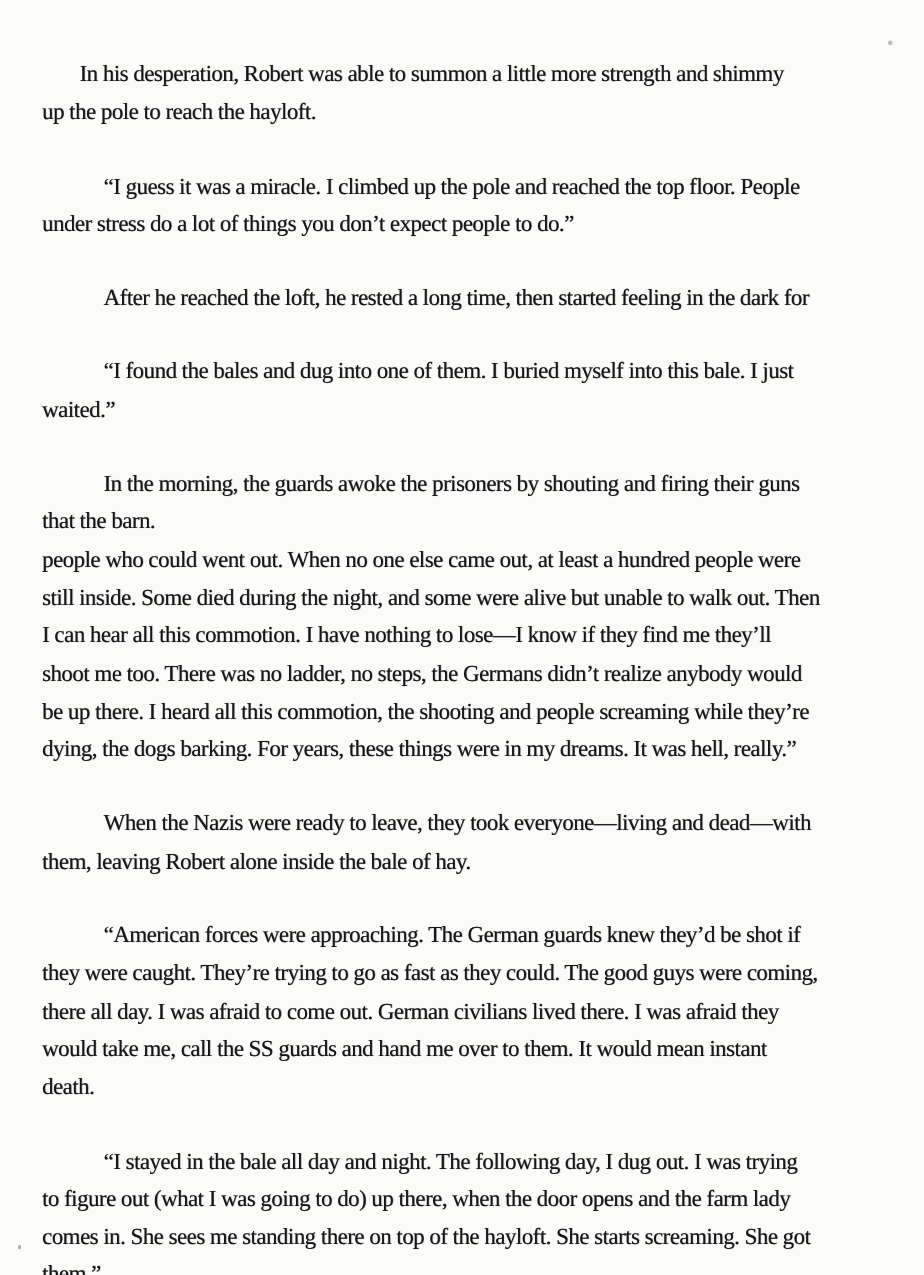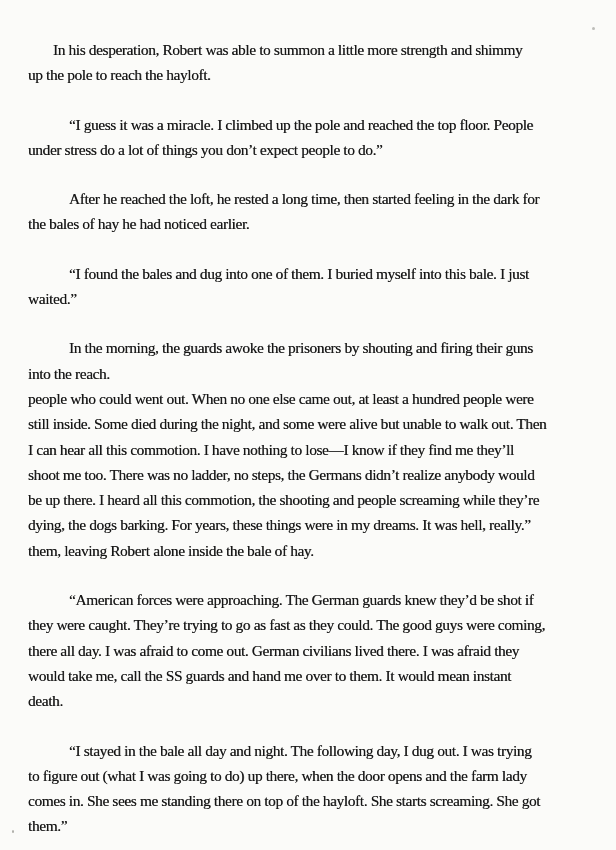--- a/index.html
+++ b/index.html
@@ -53,39 +53,39 @@
       <p class="para">
         <span class="line indent-sm">In his desperation, Robert was able to summon a little more strength and shimmy</span>
         <span class="line">up the pole to reach the hayloft.</span>
       </p>
       <p class="para">
         <span class="line indent">“I guess it was a miracle. I climbed up the pole and reached the top floor. People</span>
         <span class="line">under stress do a lot of things you don’t expect people to do.”</span>
       </p>
       <p class="para">
         <span class="line indent">After he reached the loft, he rested a long time, then started feeling in the dark for</span>
-        <span class="line">the bales of hay he had noticed earlier.</span>
       </p>
       <p class="para">
         <span class="line indent">“I found the bales and dug into one of them. I buried myself into this bale. I just</span>
         <span class="line">waited.”</span>
       </p>
       <p class="para">
         <span class="line indent">In the morning, the guards awoke the prisoners by shouting and firing their guns</span>
-        <span class="line">into the reach.</span>
+        <span class="line">that the barn.</span>
       </p>
       <p class="para">
         <span class="line">people who could went out. When no one else came out, at least a hundred people were</span>
         <span class="line">still inside. Some died during the night, and some were alive but unable to walk out. Then</span>
         <span class="line">I can hear all this commotion. I have nothing to lose—I know if they find me they’ll</span>
         <span class="line">shoot me too. There was no ladder, no steps, the Germans didn’t realize anybody would</span>
         <span class="line">be up there. I heard all this commotion, the shooting and people screaming while they’re</span>
         <span class="line">dying, the dogs barking. For years, these things were in my dreams. It was hell, really.”</span>
       </p>
       <p class="para">
+        <span class="line indent">When the Nazis were ready to leave, they took everyone—living and dead—with</span>
         <span class="line">them, leaving Robert alone inside the bale of hay.</span>
       </p>
       <p class="para">
         <span class="line indent">“American forces were approaching. The German guards knew they’d be shot if</span>
         <span class="line">they were caught. They’re trying to go as fast as they could. The good guys were coming,</span>
         <span class="line">there all day. I was afraid to come out. German civilians lived there. I was afraid they</span>
         <span class="line">would take me, call the SS guards and hand me over to them. It would mean instant</span>
         <span class="line">death.</span>
       </p>
       <p class="para">

